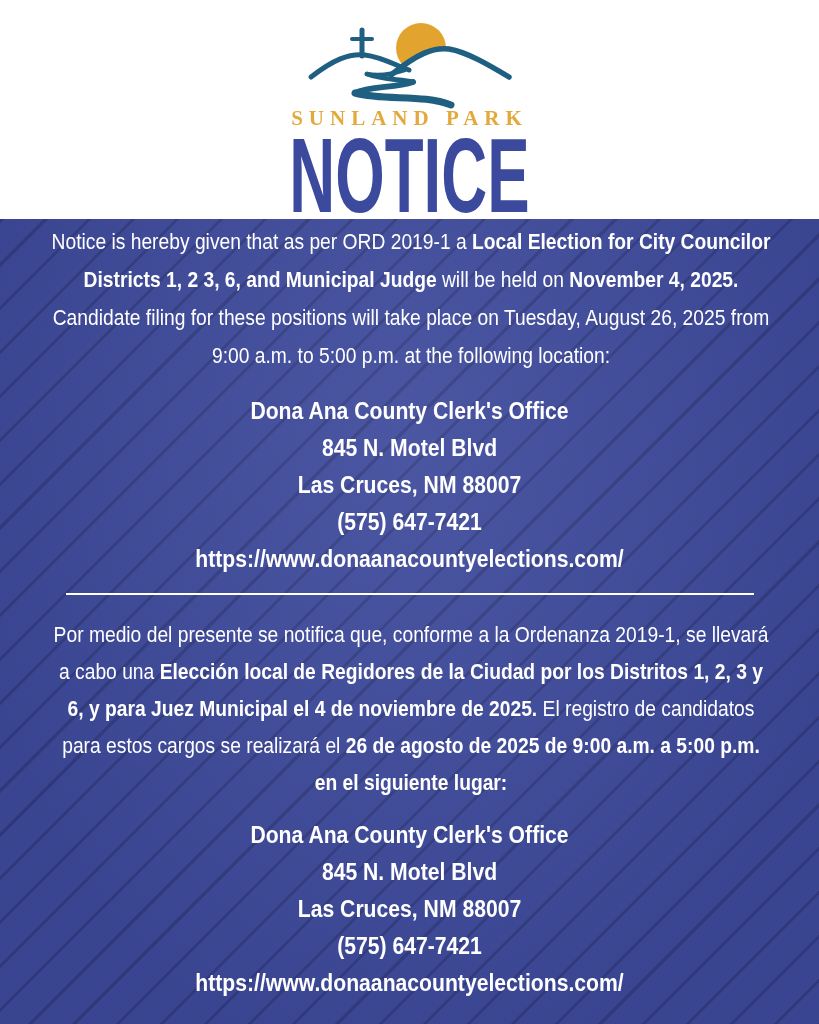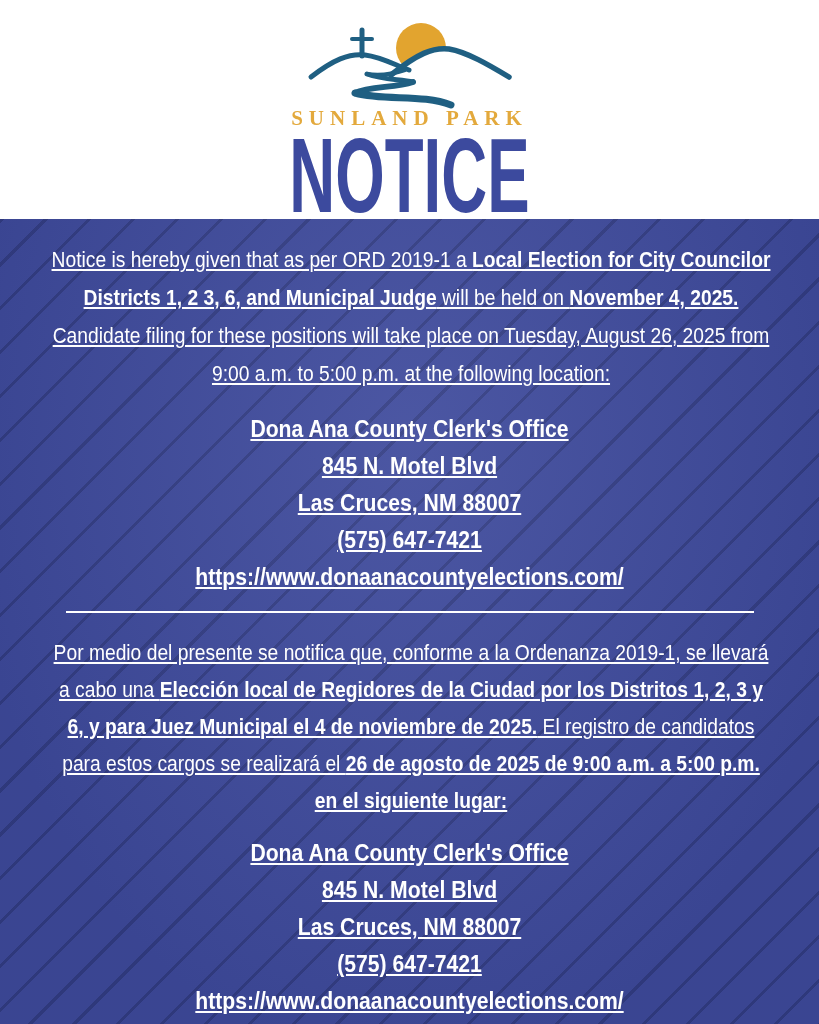--- a/index.html
+++ b/index.html
@@ -31,22 +31,21 @@
 
   
   .body-blue{
     flex:1 1 auto;color:#ffffff;
     background-color:#3E4A9C;
     background-image:
       radial-gradient(ellipse at 50% 28%, rgba(255,255,255,0.07), rgba(0,0,10,0.07) 78%),
       repeating-linear-gradient(135deg,
         rgba(16,22,62,0.26) 0px, rgba(16,22,62,0.26) 3px,
         rgba(0,0,0,0) 3px, rgba(0,0,0,0) 31px);
-    padding-top:22px;
-    text-decoration:underline;
+    padding-top:4px;
   }
 
   .para{
     width:822px;margin:0 auto;
     transform:scaleX(0.875);transform-origin:50% 0;
     text-align:center;
     font-size:22px;line-height:38px;font-weight:400;
   }
   .para .seg-bold{font-weight:700;}
 

